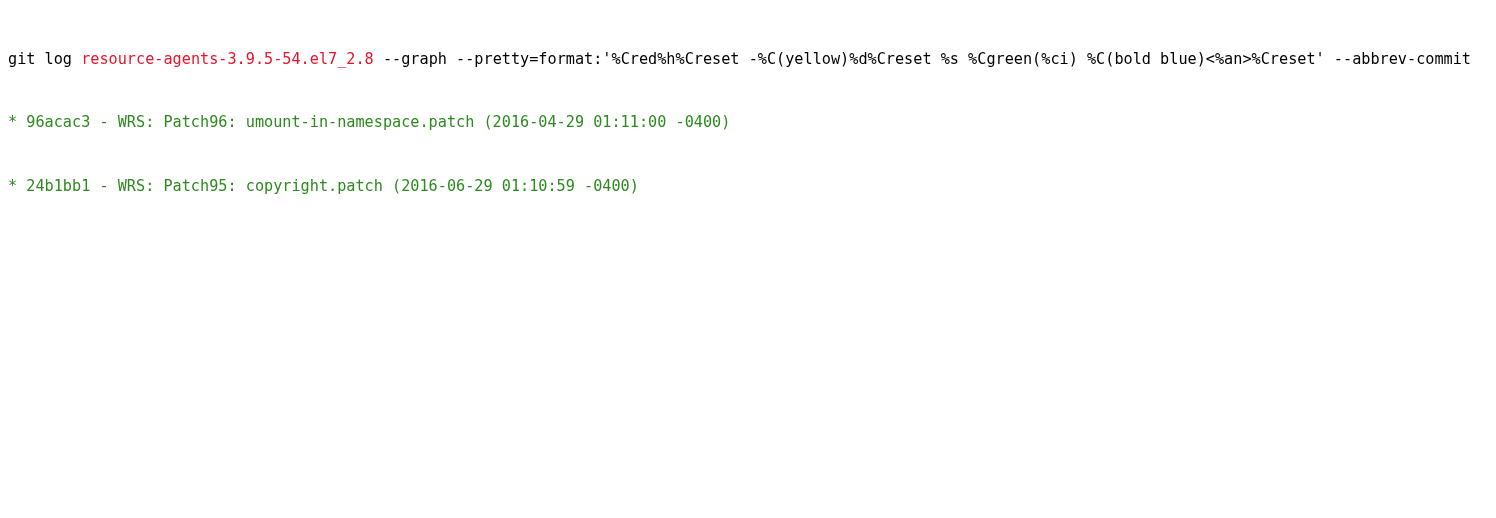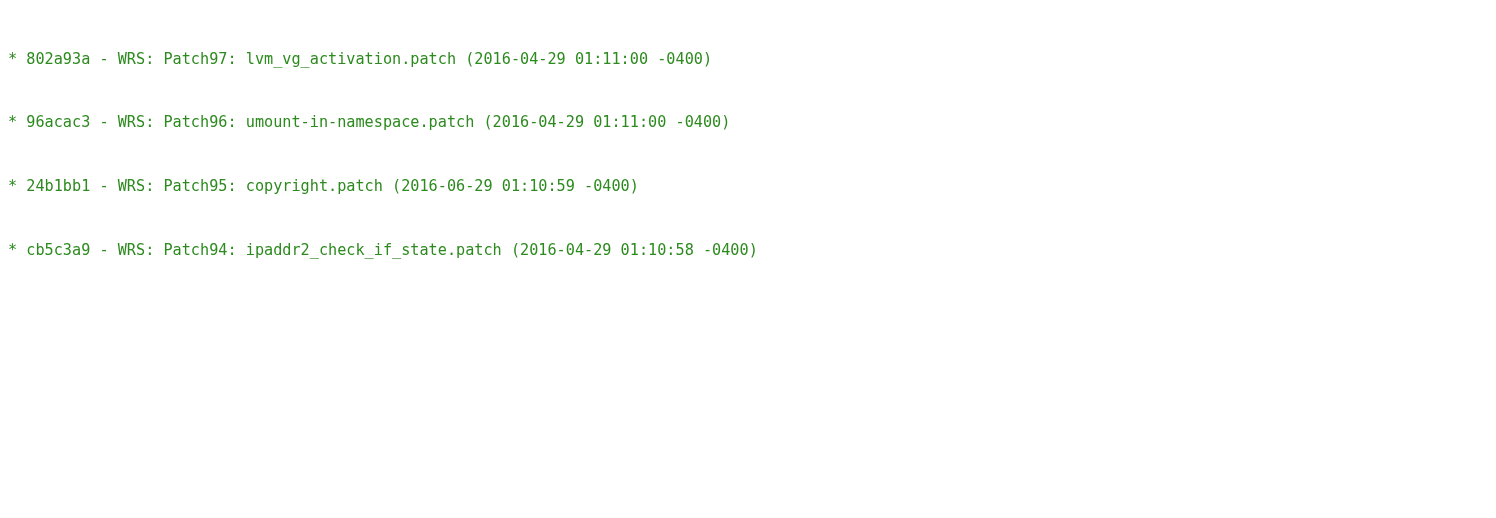--- a/index.html
+++ b/index.html
@@ -33,22 +33,21 @@
   .cmd { color: #000000; }
   .cmd .pkg { color: #e8142a; }
   .log-green  { color: #2c8a1e; }
 </style>
 </head>
 <body>
 
 <div class="terminal">
 
   <div class="block">
-    <span class="line log-green">* 802a93a - WRS: Patch97: lvm_vg_activation.patch (2016-04-29 01:11:00 -0400)</span>
+    <span class="line cmd"><span>git log </span><span class="pkg">resource-agents-3.9.5-54.el7_2.8</span><span> --graph --pretty=format:'%Cred%h%Creset -%C(yellow)%d%Creset %s %Cgreen(%ci) %C(bold blue)&lt;%an&gt;%Creset' --abbrev-commit</span></span>
     <span class="line log-green">* 96acac3 - WRS: Patch96: umount-in-namespace.patch (2016-04-29 01:11:00 -0400)</span>
     <span class="line log-green">* 24b1bb1 - WRS: Patch95: copyright.patch (2016-06-29 01:10:59 -0400)</span>
-    <span class="line log-green">* cb5c3a9 - WRS: Patch94: ipaddr2_check_if_state.patch (2016-04-29 01:10:58 -0400)</span>
     
     
     
   </div>
 
 </div>
 
 </body></html>

